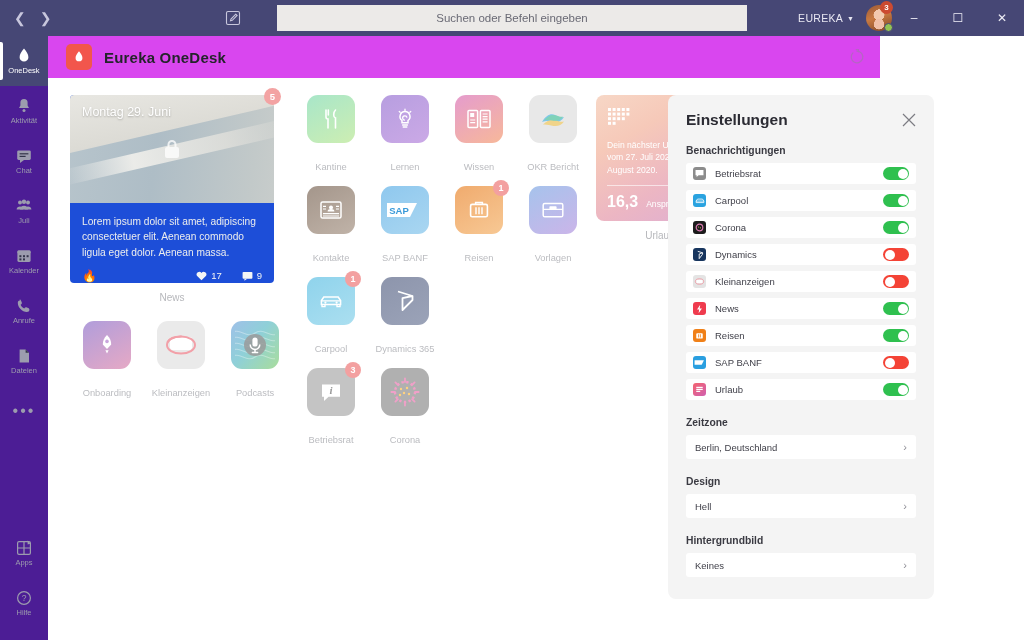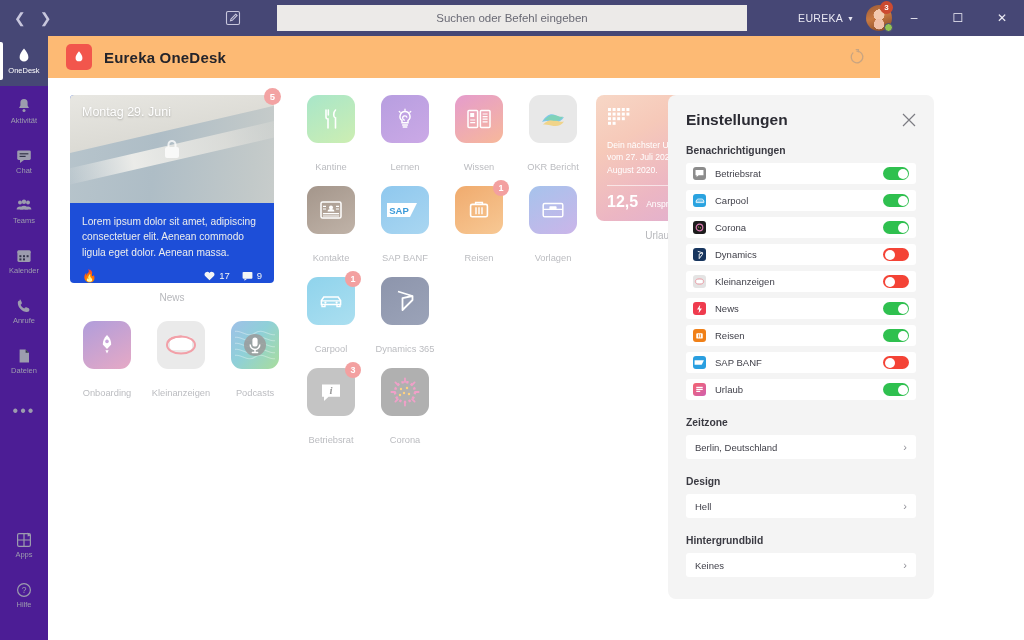--- a/index.html
+++ b/index.html
@@ -64,26 +64,26 @@
     align-items: center; justify-content: center; gap: 2px; color: #9c9cae;
   }
   .rail-item.active { background: #464775; color: #fff; }
   .rail-item.active::before {
     content: ""; position: absolute; left: 0; top: 6px; width: 3px; height: 38px;
     border-radius: 0 2px 2px 0; background: #ffffff;
   }
   .rail-label { font-size: 7.5px; line-height: 1; text-align: center; }
   .rail-ico { width: 18px; height: 18px; display: block; }
   .rail-more { color: #9c9cae; font-size: 16px; letter-spacing: 2px; }
-  .rail-bottom { position: absolute; bottom: 20px; left: 0; width: 48px; }
+  .rail-bottom { position: absolute; bottom: 12px; left: 0; width: 48px; }
 
   
   .apphdr {
     position: absolute; left: 48px; top: 36px; width: 832px; height: 42px;
-    background: #fdba74; display: flex; align-items: center; padding: 0 14px 0 18px;
+    background: #d946ef; display: flex; align-items: center; padding: 0 14px 0 18px;
   }
   .apphdr-logo {
     width: 26px; height: 26px; border-radius: 5px; background: #f2564c;
     display: flex; align-items: center; justify-content: center; margin-right: 12px;
   }
   .apphdr-title { font-size: 15px; color: #24242b; font-weight: 600; letter-spacing: .2px; }
   .apphdr-spacer { flex: 1; }
   .apphdr-refresh { width: 18px; height: 18px; opacity: .45; }
 
   
@@ -122,21 +122,21 @@
   .news-date {
     position: absolute; left: 12px; top: 10px; z-index: 4;
     color: #ffffff; font-size: 12.5px; text-shadow: 0 1px 2px rgba(0,0,0,.25);
   }
   .news-body { padding: 11px 12px 0 12px; }
   .news-text { font-size: 10.2px; line-height: 1.5; color: #eceded; }
   .news-foot {
     display: flex; align-items: center; padding: 9px 12px 0 12px;
   }
   .news-flame { font-size: 12px; }
-  .news-stats { margin-left: auto; display: flex; align-items: center; gap: 12px; }
+  .news-stats { margin-left: auto; display: flex; align-items: center; gap: 20px; }
   .news-stat { display: flex; align-items: center; gap: 4px; color: #f4f5f5; font-size: 9.5px; }
   .news-badge {
     position: absolute; right: -7px; top: -7px; width: 17px; height: 17px; border-radius: 50%;
     background: #f3a3a3; color: #fff; font-size: 9.5px; font-weight: bold;
     display: flex; align-items: center; justify-content: center; z-index: 6;
   }
   .card-caption {
     text-align: center; font-size: 10px; color: #b6b7bb; margin-top: 9px;
   }
 
@@ -270,21 +270,21 @@
       <span class="rail-label">Chat</span>
     </div>
     <div class="rail-item">
       <svg class="rail-ico" viewBox="0 0 18 18">
           <circle cx="5" cy="5.6" r="2" fill="#9c9cae"></circle>
           <circle cx="9" cy="4.8" r="2.2" fill="#9c9cae"></circle>
           <circle cx="13" cy="5.6" r="2" fill="#9c9cae"></circle>
           <path d="M1.6 12.6c0-2 1.6-3.2 3.4-3.2s3.4 1.2 3.4 3.2zM9.6 12.6c0-2 1.6-3.2 3.4-3.2s3.4 1.2 3.4 3.2z" fill="#9c9cae"></path>
           <path d="M5 12.6c0-2.3 1.8-3.8 4-3.8s4 1.5 4 3.8z" fill="#9c9cae"></path>
         </svg>
-      <span class="rail-label">Teams</span>
+      <span class="rail-label">Juli</span>
     </div>
     <div class="rail-item">
       <svg class="rail-ico" viewBox="0 0 18 18">
           <rect x="2.4" y="3.6" width="13.2" height="11.4" rx="1.4" fill="#9c9cae"></rect>
           <rect x="2.4" y="3.6" width="13.2" height="3" rx="1.4" fill="#9c9cae"></rect>
           <rect x="4.4" y="8.2" width="2" height="2" fill="#33344a"></rect>
           <rect x="8" y="8.2" width="2" height="2" fill="#33344a"></rect>
           <rect x="11.6" y="8.2" width="2" height="2" fill="#33344a"></rect>
           <rect x="4.4" y="11.4" width="2" height="2" fill="#33344a"></rect>
           <rect x="8" y="11.4" width="2" height="2" fill="#33344a"></rect>
@@ -577,21 +577,21 @@
                     <rect x="14.8" y="11.2" width="3" height="3"></rect>
                   <rect x="1" y="15.8" width="3" height="3"></rect>
                     <rect x="5.6" y="15.8" width="3" height="3"></rect>
                 </g>
               </svg>
               <div class="urlaub-year">2020</div>
             </div>
             <div class="urlaub-text">Dein nächster Urlaub ist vom 27. Juli 2020 bis 07. August 2020.</div>
             <div class="urlaub-sep"></div>
             <div class="urlaub-bot">
-              <span class="urlaub-num">12,5</span>
+              <span class="urlaub-num">16,3</span>
               <span class="urlaub-note">Anspruch offen</span>
             </div>
           </div>
           <div class="card-caption">Urlaub</div>
         </div>
 
       </div>
 
       <div class="tiles" style="position:absolute; left:0; top:226px;">
         <div class="tile-cell">

